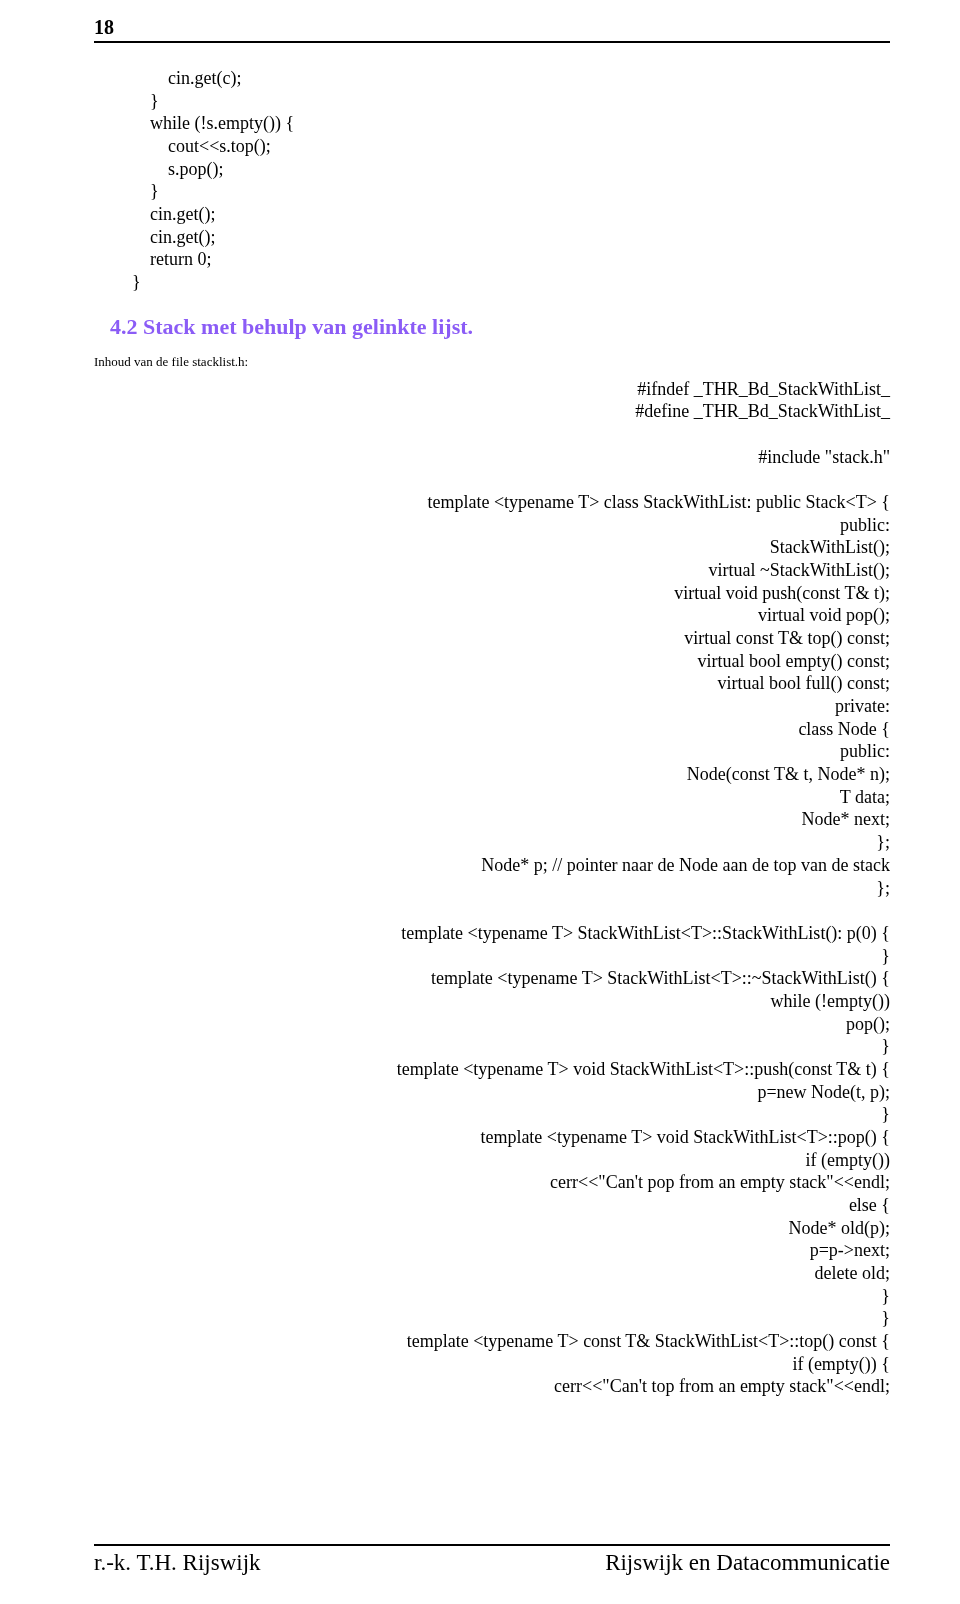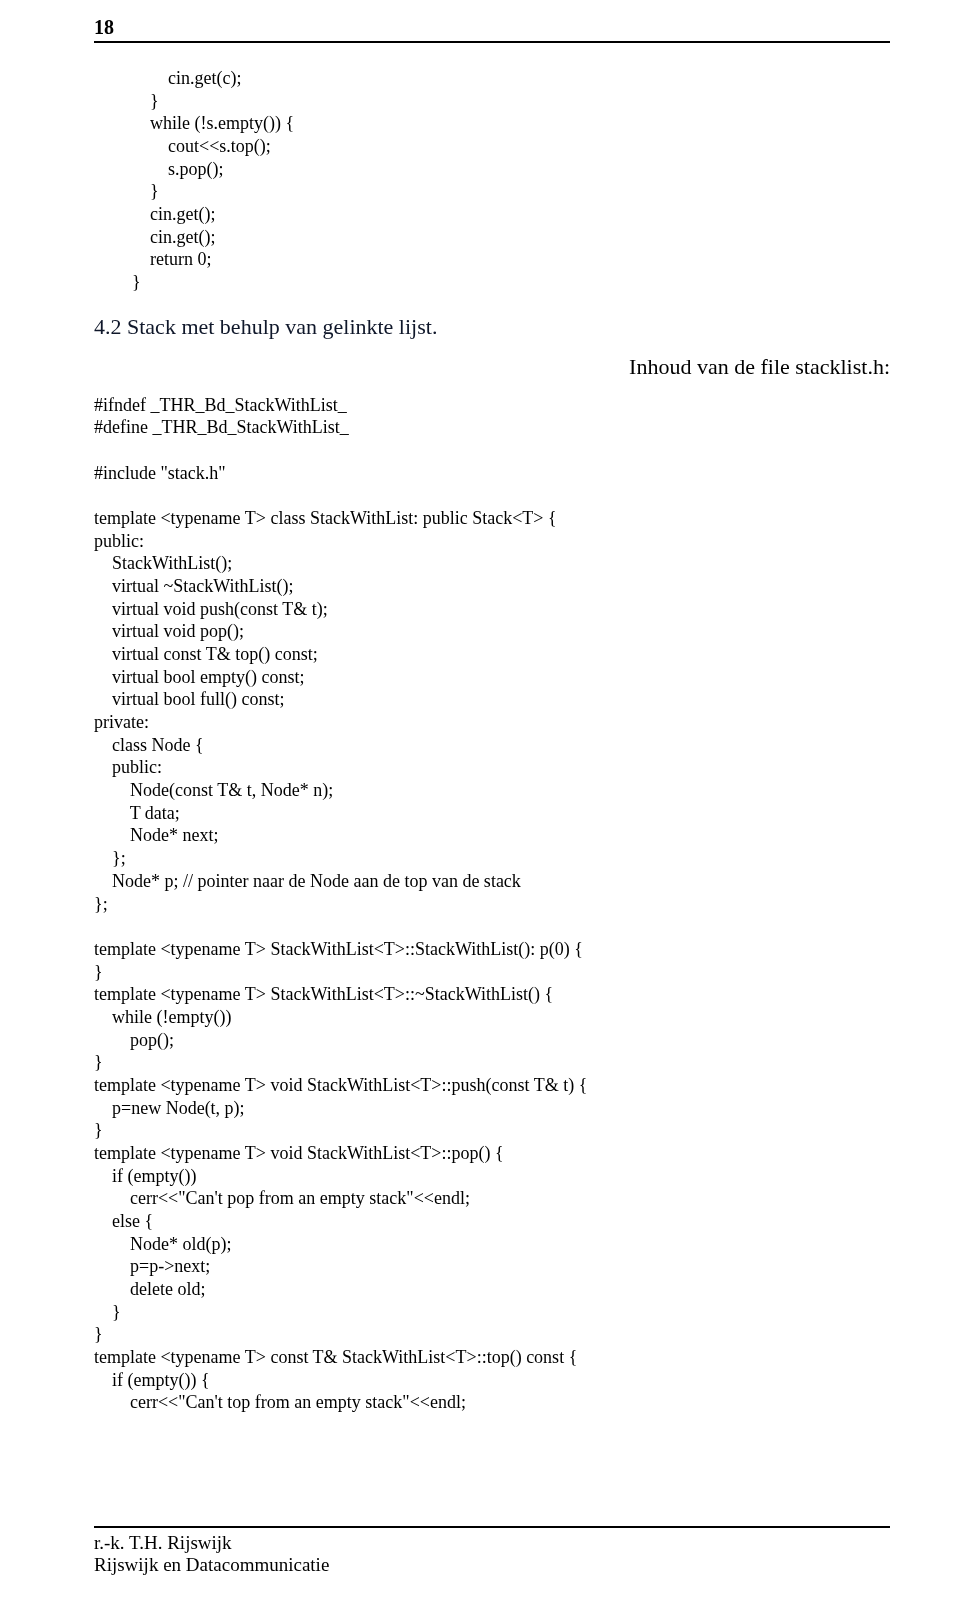--- a/index.html
+++ b/index.html
@@ -29,48 +29,47 @@
   }
   .code {
     font-family: Liberation Serif, serif;
     font-size: 18px;
     white-space: pre;
     line-height: 1.26;
     margin-left: 38px;
   }
   .code.noindent {
     margin-left: 0;
+    text-align: right;
   }
   .section-heading {
     font-size: 22px;
-    font-weight: normal;
-    color: #0f172a;
-    margin: 20px 0 14px 0;
+    font-weight: bold;
+    color: #8b5cf6;
+    margin: 20px 0 14px 16px;
   }
   .filelabel {
-    font-size: 22px;
-    margin: 10px 0 14px 0;
-    text-align: right;
+    font-size: 13px;
+    margin: 10px 0 8px 0;
   }
   .footer {
     position: absolute;
     bottom: 28px;
     left: 94px;
     right: 70px;
   }
   .footline {
     border-top: 2px solid #000;
     width: 100%;
     margin-bottom: 4px;
   }
   .footrow {
     display: flex;
     justify-content: space-between;
-    font-size: 19px;
-    flex-direction: column;
+    font-size: 23px;
   }
 </style>
 </head>
 <body>
 
 <div class="page">
 
   <div class="page-number">18</div>
   <div class="topline"></div>
 

